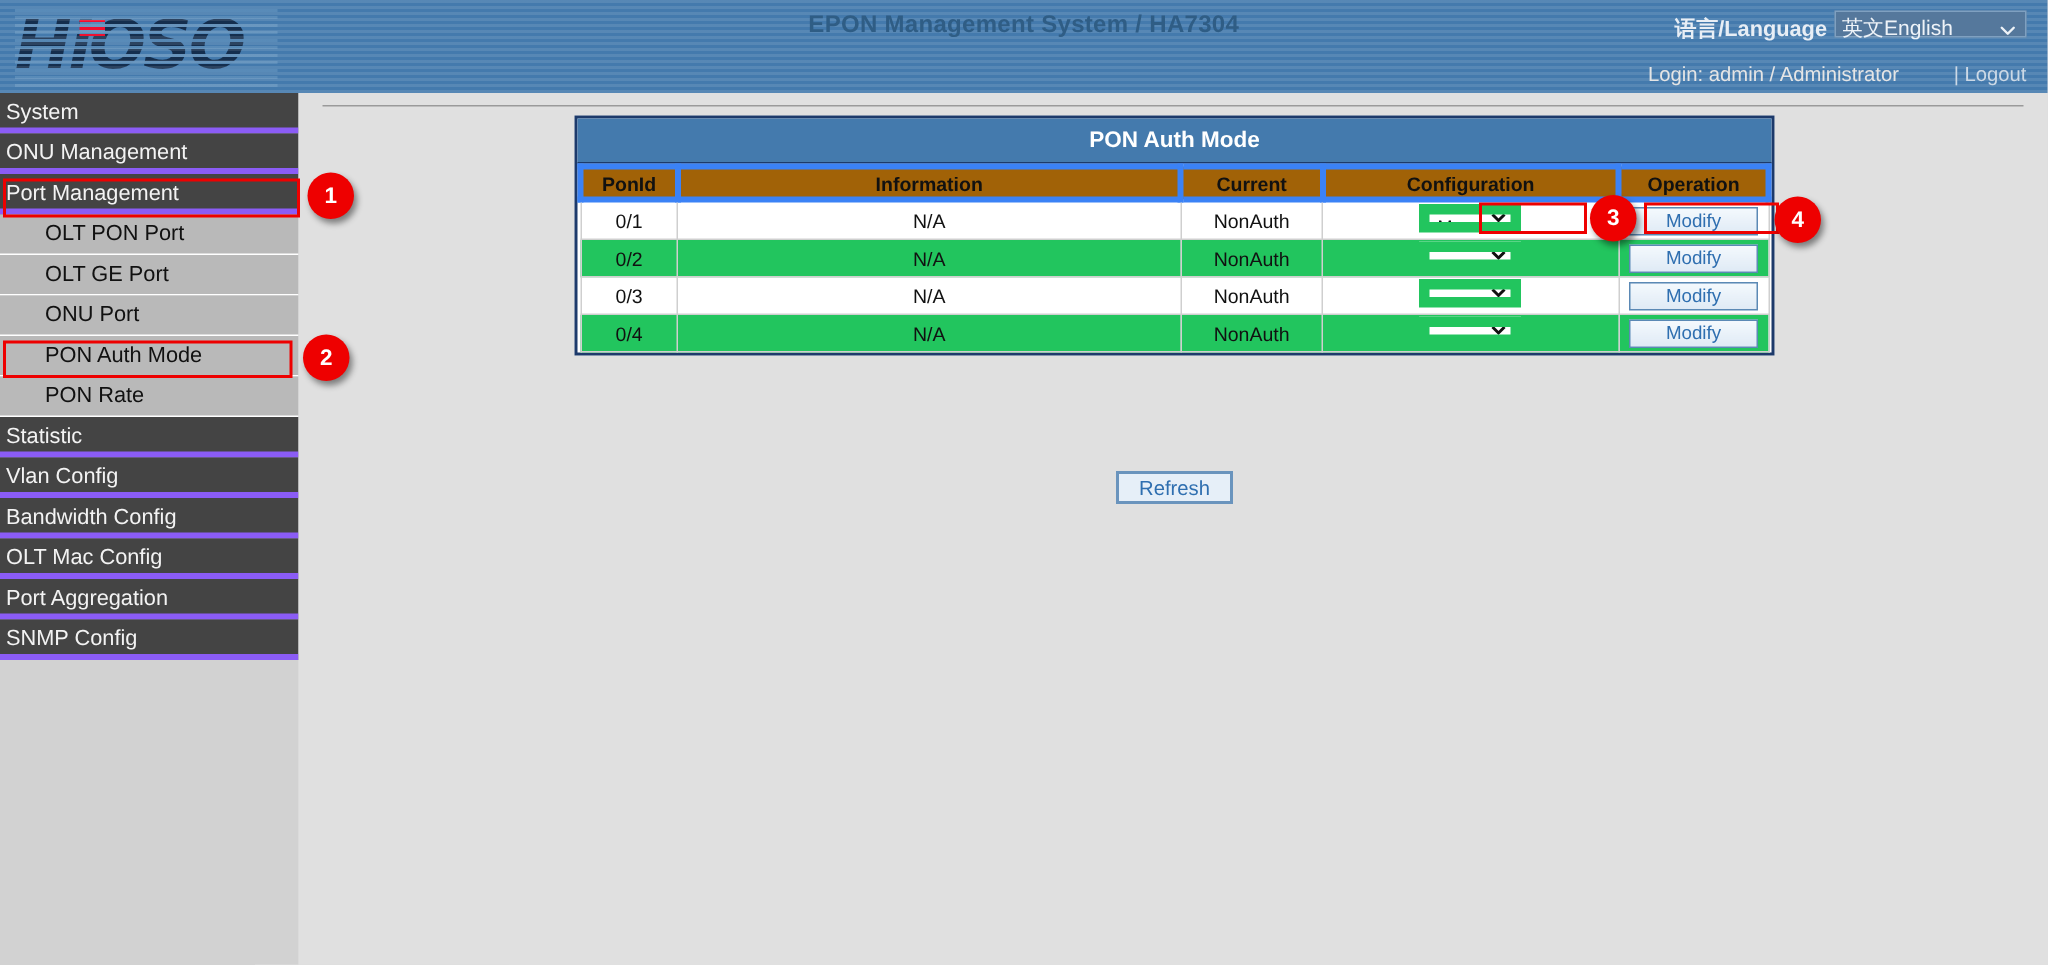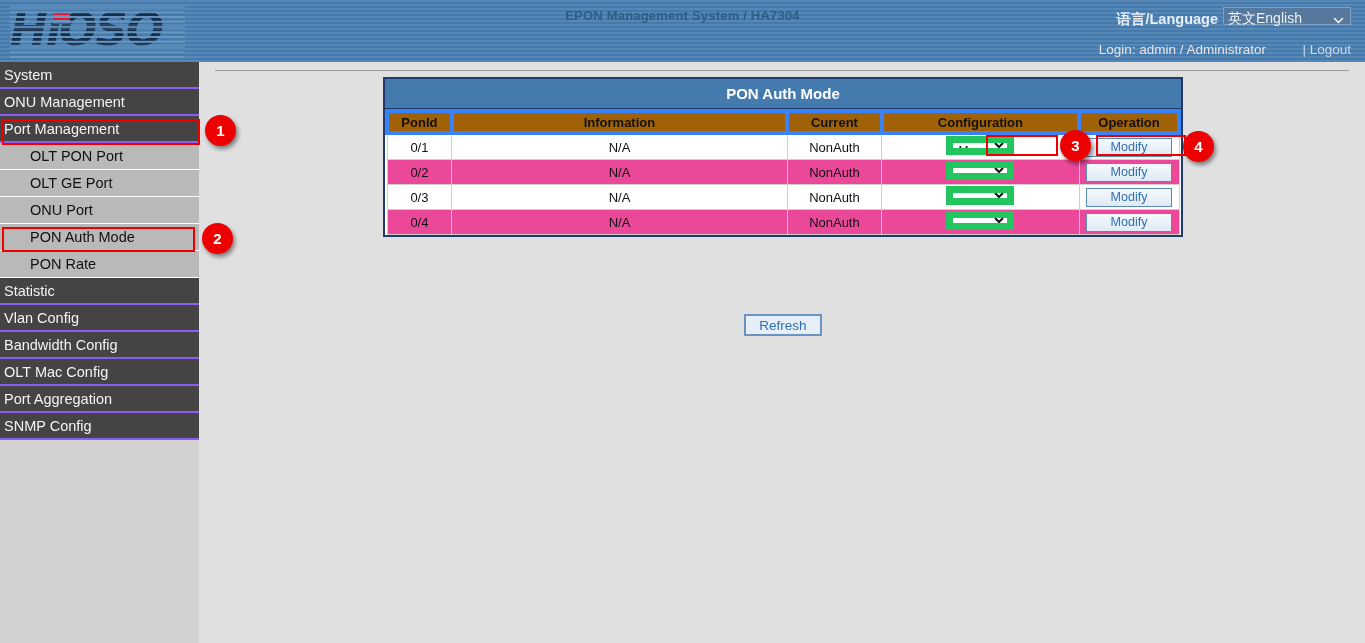--- a/index.html
+++ b/index.html
@@ -65,21 +65,21 @@
       to bottom,
       #f01030 0px, #f01030 2px,
       rgba(90,140,185,0.95) 2px, rgba(90,140,185,0.95) 5px
     );
   }
   #app-title {
     position: absolute;
     left: 0; top: 8px;
     width: 1365px;
     text-align: center;
-    font-size: 13px;
+    font-size: 16px;
     font-weight: bold;
     color: #2f5d85;
     letter-spacing: 0.2px;
   }
   #lang-label {
     position: absolute;
     right: 147px; top: 10px;
     font-size: 14.5px;
     font-weight: bold;
     color: #e8eef5;
@@ -122,21 +122,21 @@
     left: 0; top: 62px;
     width: 199px; height: 581px;
     background: #d2d2d2;
   }
   .nav-item {
     position: relative;
     width: 199px;
     height: 27px;
     line-height: 26px;
     font-size: 14.5px;
-    border-bottom: 2px solid #8b5cf6;
+    border-bottom: 4px solid #8b5cf6;
     cursor: pointer;
     white-space: nowrap;
     overflow: hidden;
   }
   .nav-top {
     background: #444444;
     color: #f3f3f3;
     padding-left: 4px;
   }
   .nav-sub {
@@ -192,21 +192,21 @@
     font-size: 13px;
   }
   table.grid td {
     border: 1px solid #cfcfcf;
     height: 24px;
     text-align: center;
     color: #111;
     font-size: 13px;
   }
   tr.row-odd td { background: #ffffff; }
-  tr.row-even td { background: #ec4899; }
+  tr.row-even td { background: #22c55e; }
 
   .col-ponid { width: 65px; }
   .col-info  { width: 337px; }
   .col-cur   { width: 95px; }
   .col-cfg   { width: 198px; }
   .col-op    { width: 100px; }
 
   select.cfg-select {
     width: 68px;
     height: 19px;

